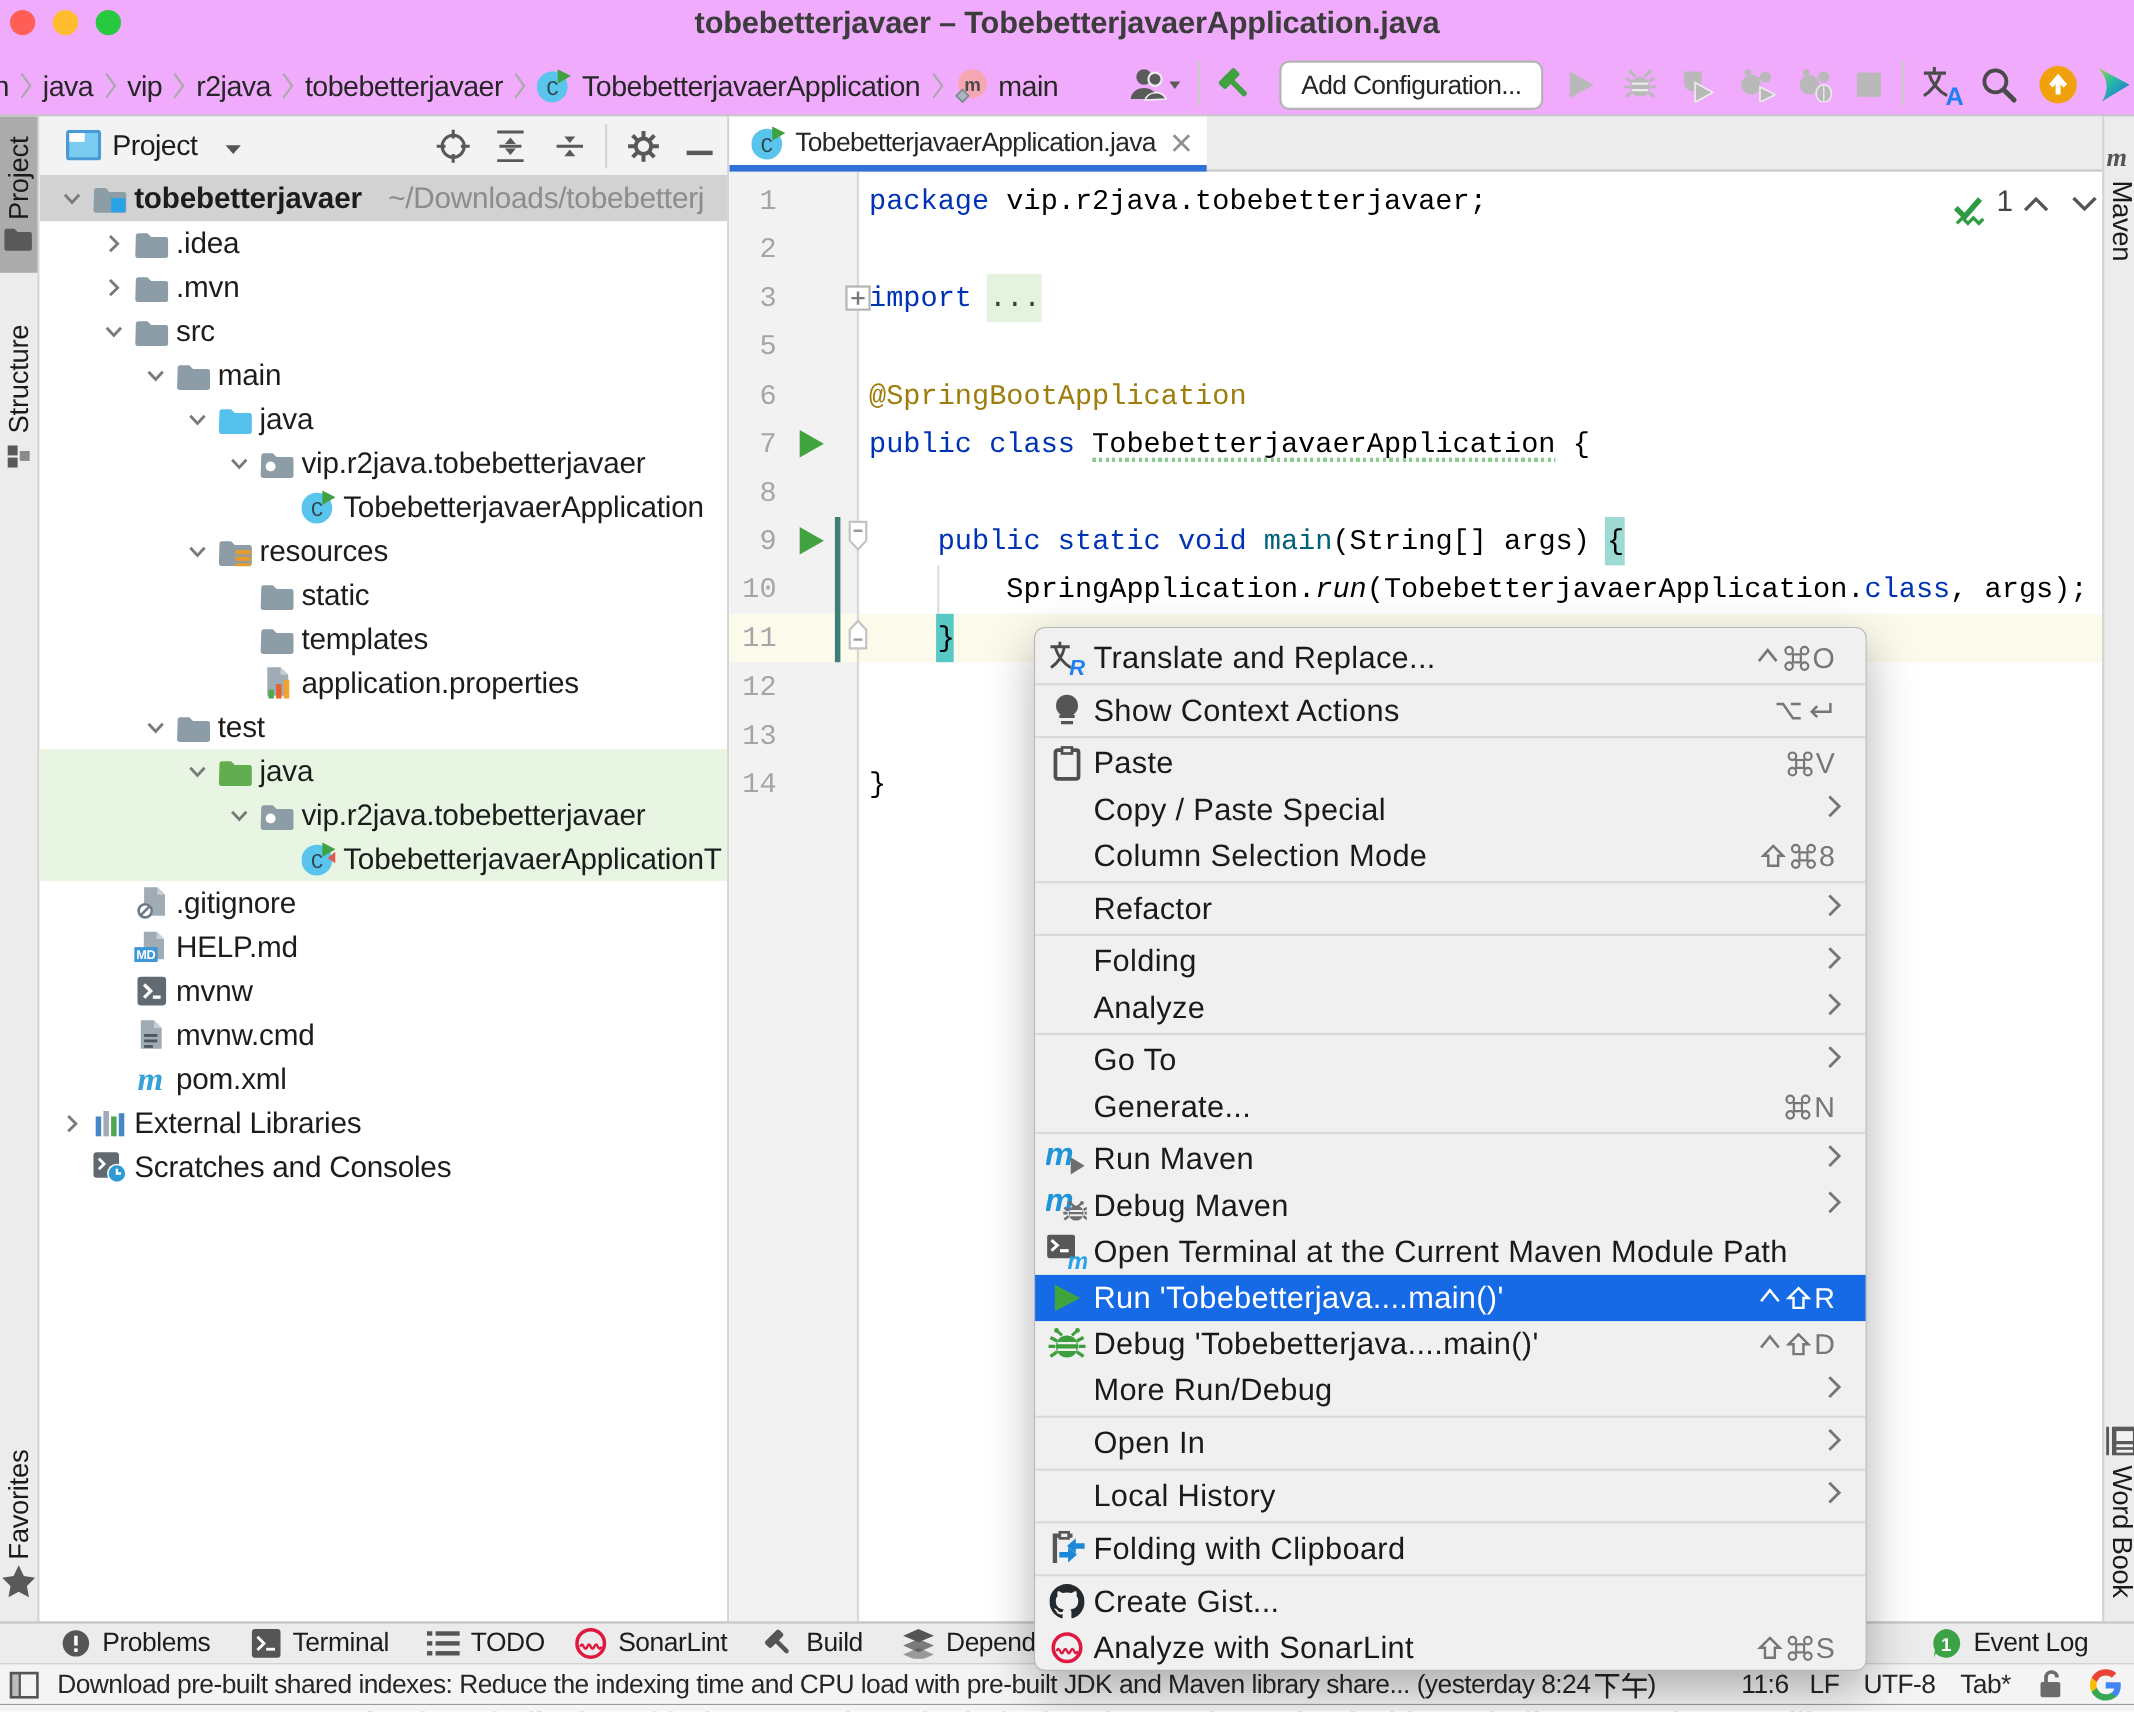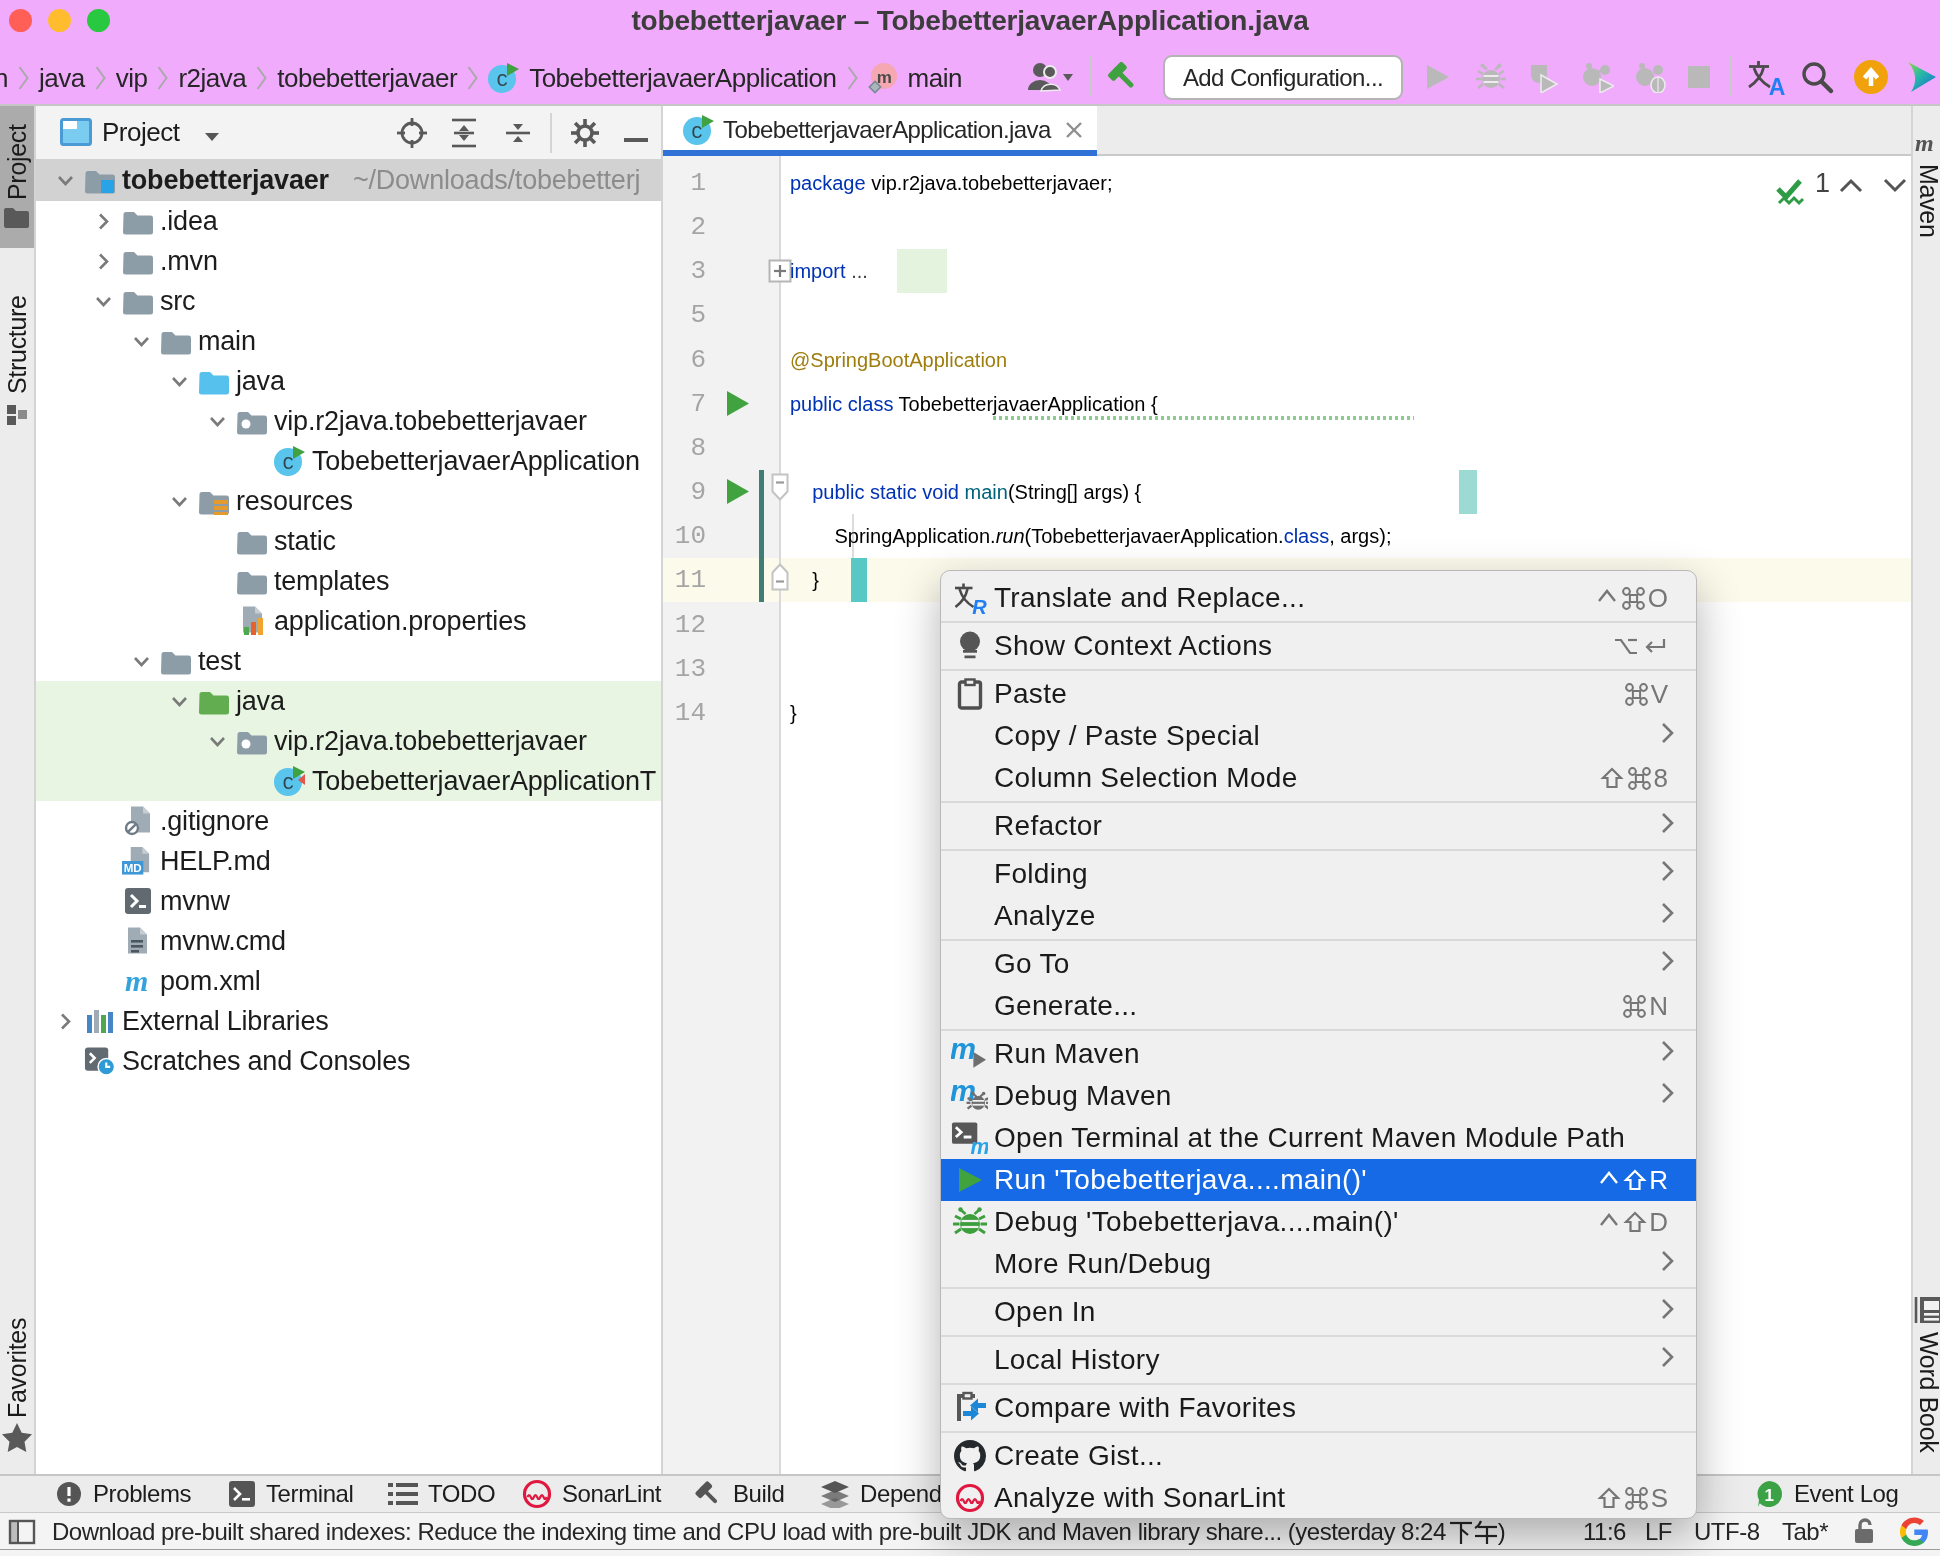--- a/index.html
+++ b/index.html
@@ -16,21 +16,21 @@
 #phead{position:absolute;left:0;top:0;width:100%;height:53px;background:#f3f3f3}
 .trow{position:absolute;left:0;width:625px;height:40px;display:flex;align-items:center;font-size:27px;color:#1c1c1c;letter-spacing:-0.2px;white-space:nowrap}
 .tic{position:absolute;display:flex;align-items:center;justify-content:center;width:31px;height:40px}
 .tch{position:absolute;display:flex;align-items:center;width:23px;height:40px}
 .tlab{position:absolute;display:flex;align-items:center;height:40px}
 .grey{color:#8c8c8c}
 #editor{position:absolute;left:663px;top:106px;width:1248px;height:1368px;background:#fff;overflow:hidden}
 #tabbar{position:absolute;left:0;top:0;width:1248px;height:50px;background:#ececec;border-bottom:2px solid #c9c9c9}
 #tab1{position:absolute;left:0;top:0;width:434px;height:50px;background:#fff}
 #tabu{position:absolute;left:0;top:44px;width:434px;height:6px;background:#3071d8;z-index:3}
-.cl{position:absolute;font-family:Liberation Sans, sans-serif;font-size:20px;line-height:44px;height:44px;white-space:pre;color:#000;z-index:2}
+.cl{position:absolute;font-family:Liberation Mono, monospace;font-size:26px;line-height:44px;height:44px;white-space:pre;color:#000;z-index:2}
 .ln{position:absolute;font-family:"Liberation Mono",monospace;font-size:26px;line-height:44px;height:44px;color:#a5a5a5;width:43px;text-align:right;left:0;z-index:2}
 .kw{color:#0033b3}
 .ann{color:#9e7d0d}
 .mtd{color:#00627a}
 #rstrip{position:absolute;left:1911px;top:106px;width:29px;height:1368px;background:#ececec;border-left:2px solid #d4d4d4}
 #sbar{position:absolute;left:0;top:1474px;width:1940px;height:38px;background:#ececec;border-top:2px solid #c6c6c6}
 .sit{position:absolute;top:0;height:36px;display:flex;align-items:center;gap:10px;font-size:24px;color:#1c1c1c;letter-spacing:-0.4px}
 #bbar{position:absolute;left:0;top:1512px;width:1940px;height:44px;background:#f4f4f4;border-top:1px solid #c9c9c9}
 .bit{position:absolute;top:0;height:37px;display:flex;align-items:center;font-size:24px;color:#262626;letter-spacing:-0.5px}
 #menu{position:absolute;left:940px;top:570px;width:757px;height:949px;background:#f0f0f0;border:1px solid #b9b9b9;border-radius:10px;box-shadow:0 16px 44px rgba(0,0,0,0.3);padding-top:6px;z-index:10}
@@ -1040,21 +1040,21 @@
       <span class="mico">
         <svg width="34" height="34" viewBox="0 0 34 34">
           <path d="M6 30 V5 H22" fill="none" stroke="#575757" stroke-width="4"></path>
           <rect x="10.5" y="2" width="8" height="5.5" fill="#f0f0f0" stroke="#575757" stroke-width="2.4"></rect>
           <g fill="#1c87d6">
             <path d="M10 20 h8 v-4.5 l8 7 -8 7 V25 h-8 z"></path>
             <path d="M33 13 h-8 V8.5 l-8 7 8 7 V18 h8 z" transform="translate(0,-1)"></path>
           </g>
         </svg>
       </span>
-      <span>Compare with Favorites</span>
+      <span>Folding with Clipboard</span>
     </div>
 <div class="msep">
       <div></div>
     </div>
 <div class="mi">
       <span class="mico">
         <svg width="32" height="32" viewBox="0 0 32 32">
           <g transform="scale(2)">
             <path d="M8 0C3.58 0 0 3.58 0 8c0 3.54 2.29 6.53 5.47 7.59.4.07.55-.17.55-.38 0-.19-.01-.82-.01-1.49-2.01.37-2.53-.49-2.69-.94-.09-.23-.48-.94-.82-1.13-.28-.15-.68-.52-.01-.53.63-.01 1.08.58 1.23.82.72 1.21 1.87.87 2.33.66.07-.52.28-.87.51-1.07-1.78-.2-3.64-.89-3.64-3.95 0-.87.31-1.59.82-2.15-.08-.2-.36-1.02.08-2.12 0 0 .67-.21 2.2.82.64-.18 1.32-.27 2-.27s1.36.09 2 .27c1.53-1.04 2.2-.82 2.2-.82.44 1.1.16 1.92.08 2.12.51.56.82 1.27.82 2.15 0 3.07-1.87 3.75-3.65 3.95.29.25.54.73.54 1.48 0 1.07-.01 1.93-.01 2.2 0 .21.15.46.55.38A8.01 8.01 0 0 0 16 8c0-4.42-3.58-8-8-8z" fill="#24292e"></path>
           </g>

